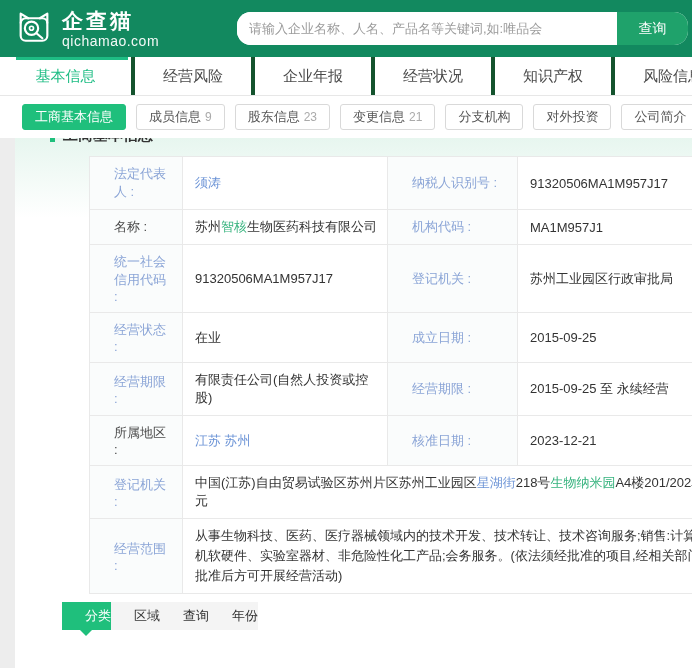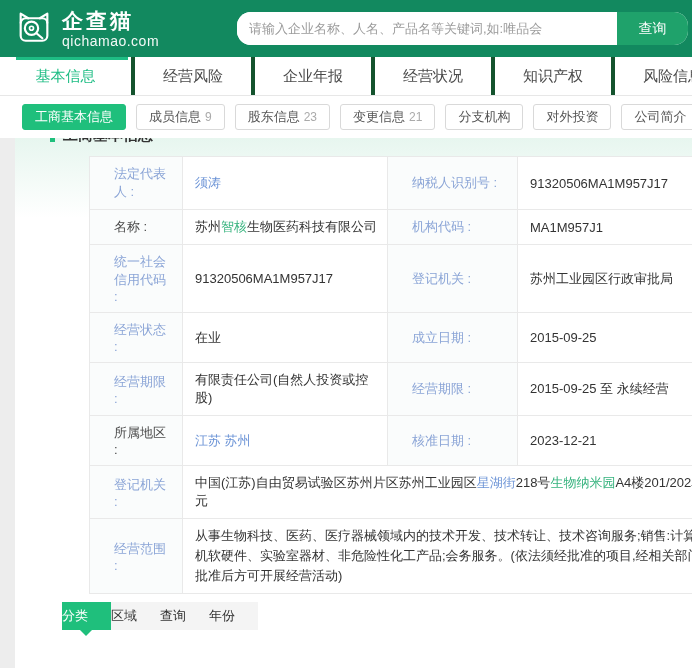--- a/index.html
+++ b/index.html
@@ -42,21 +42,21 @@
   .info-table td{border:1px solid #e9e9e9;font-size:13px;color:#333;padding:8px 10px 8px 12px;background:#fff;vertical-align:middle;word-break:break-all;}
   td.lbl{background:#fafcfc;color:#8AA4D6;padding-left:24px;}
   td.lbl2{}
   td.lbl.dark{color:#4a4a4a;}
   .scope td.val{line-height:20px;padding-top:7px;padding-bottom:7px;}
   .blue{color:#6B93D6;cursor:pointer;text-decoration:none;}
   .green{color:#36B37E;}
 
   
   .tagbar{margin:8px 0 0 47px;width:196px;height:28px;display:flex;background:#f4f4f4;position:relative;}
-  .tag-tab{width:64px;text-align:left;line-height:28px;font-size:13px;color:#333;cursor:pointer;}
+  .tag-tab{width:64px;text-align:right;line-height:28px;font-size:13px;color:#333;cursor:pointer;}
   .tag-tab.active{background:#1FBF7C;color:#fff;}
   .tag-pointer{position:absolute;top:28px;left:18px;width:0;height:0;border:6px solid transparent;border-top-color:#1FBF7C;}
 </style>
 </head>
 <body>
 
 <div class="screen">
 
   <div class="app-header">
     <div class="brand">

